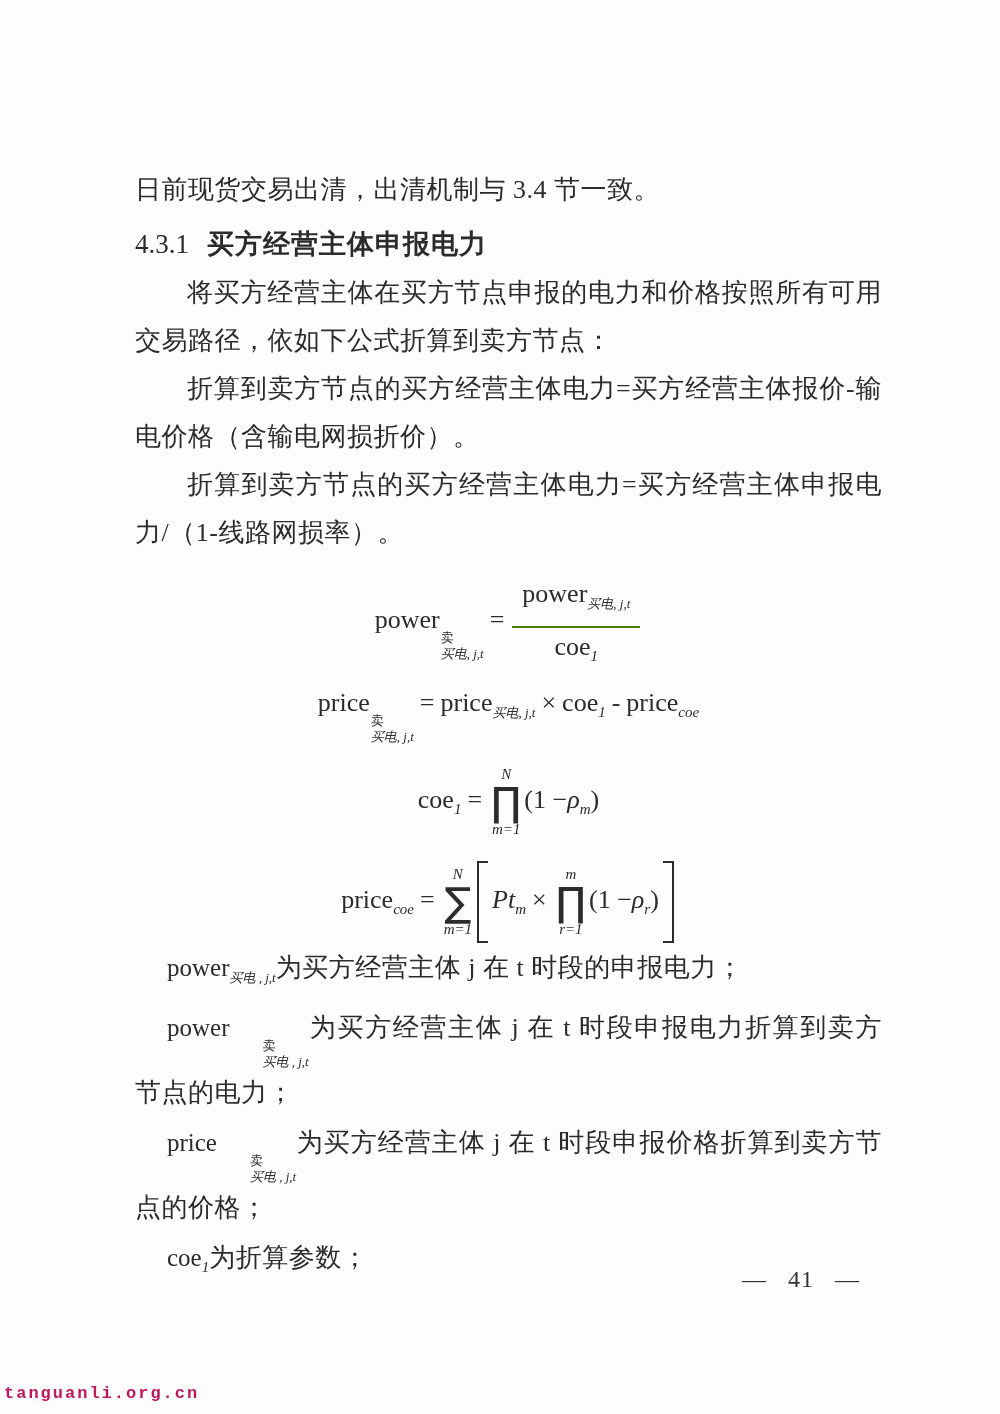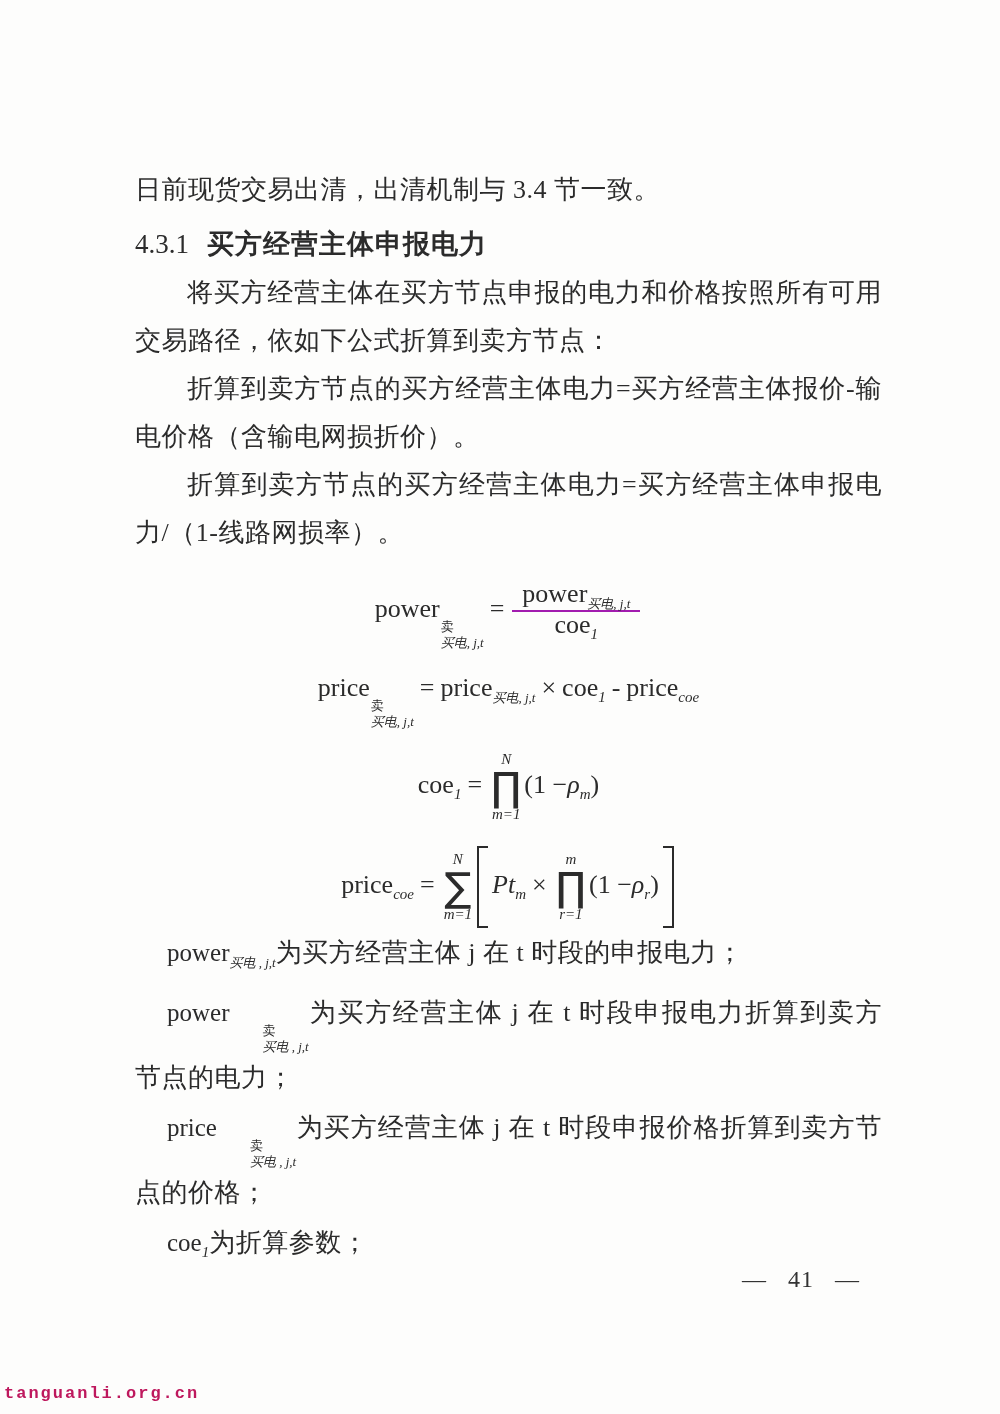--- a/index.html
+++ b/index.html
@@ -68,22 +68,22 @@
   }
   .supsub .sup{font-size:13px;margin-bottom:3px;}
   .supsub .sub{font-size:13px;font-style:italic;white-space:nowrap;}
   .frac{
     display:inline-flex;
     flex-direction:column;
     align-items:center;
     vertical-align:middle;
     margin:0 2px;
   }
-  .frac .num{border-bottom:2px solid #a21caf;padding:2px 10px 0;}
-  .frac .den{}
+  .frac .num{border-bottom:2px solid #4d7c0f;padding:2px 10px 16px;}
+  .frac .den{padding-top:6px;}
   .bigop{
     display:inline-flex;
     flex-direction:column;
     align-items:center;
     vertical-align:middle;
     line-height:1;
     margin:0 3px;
   }
   .bigop .lim{font-size:15px;font-style:italic;line-height:1;}
   .bigop .op{

